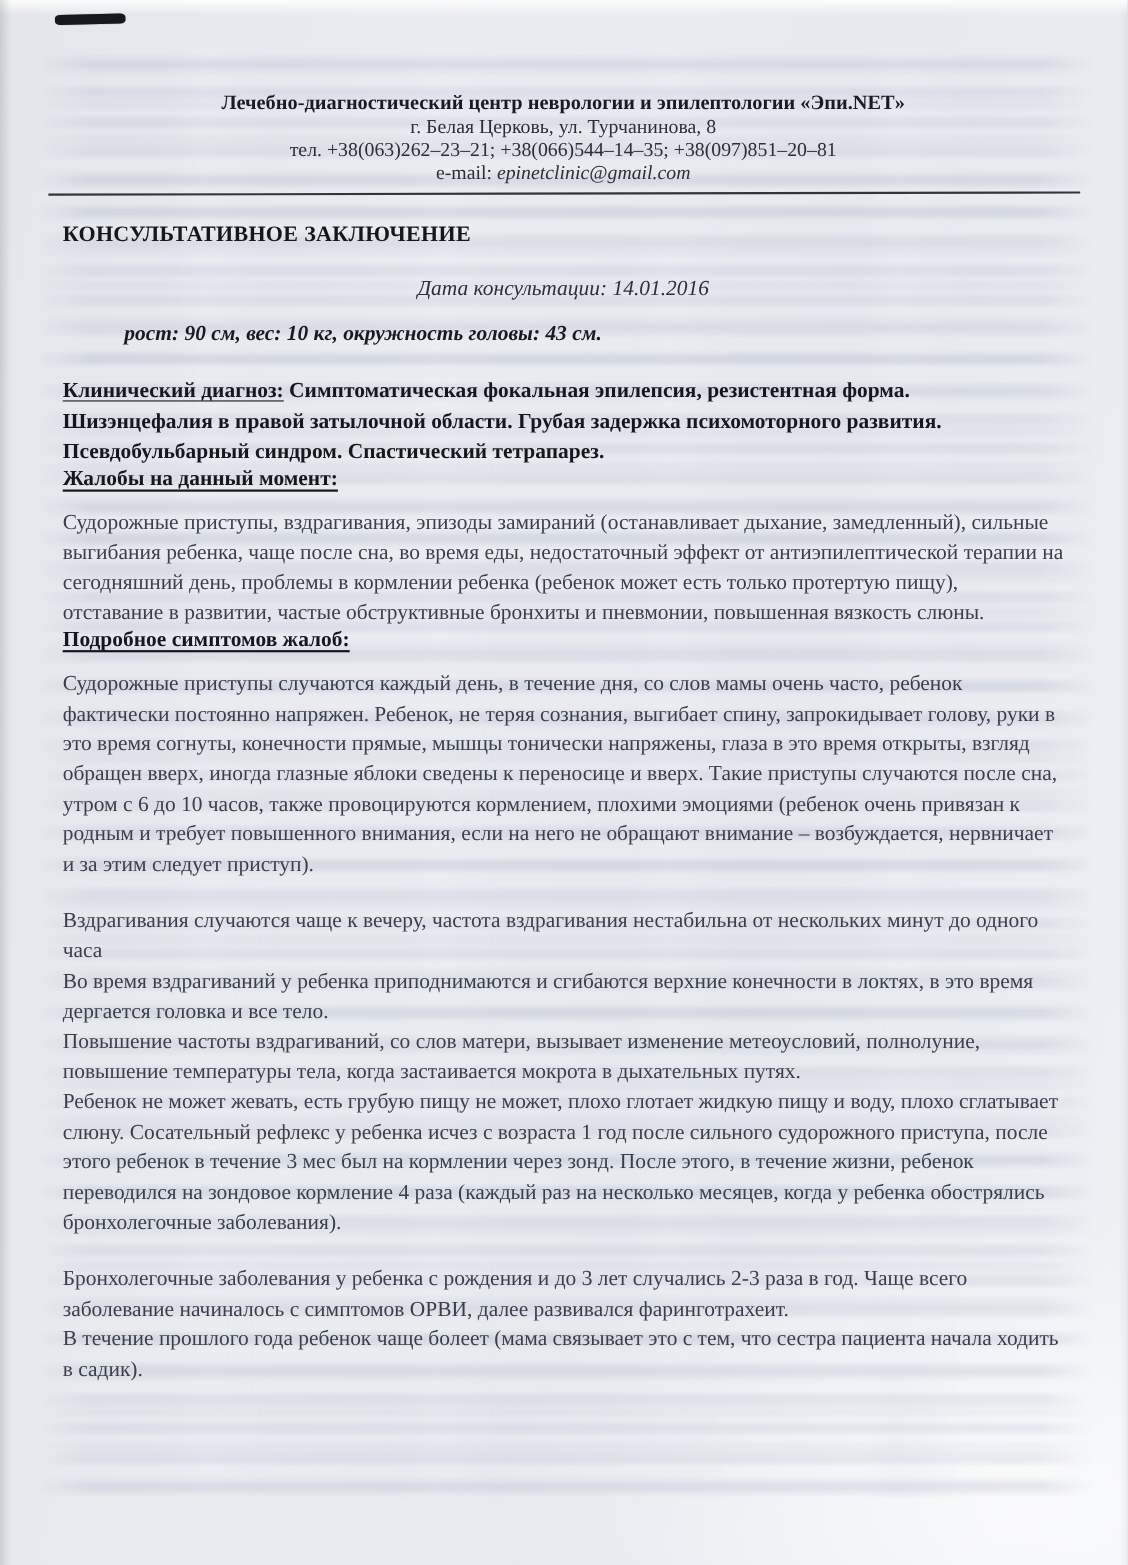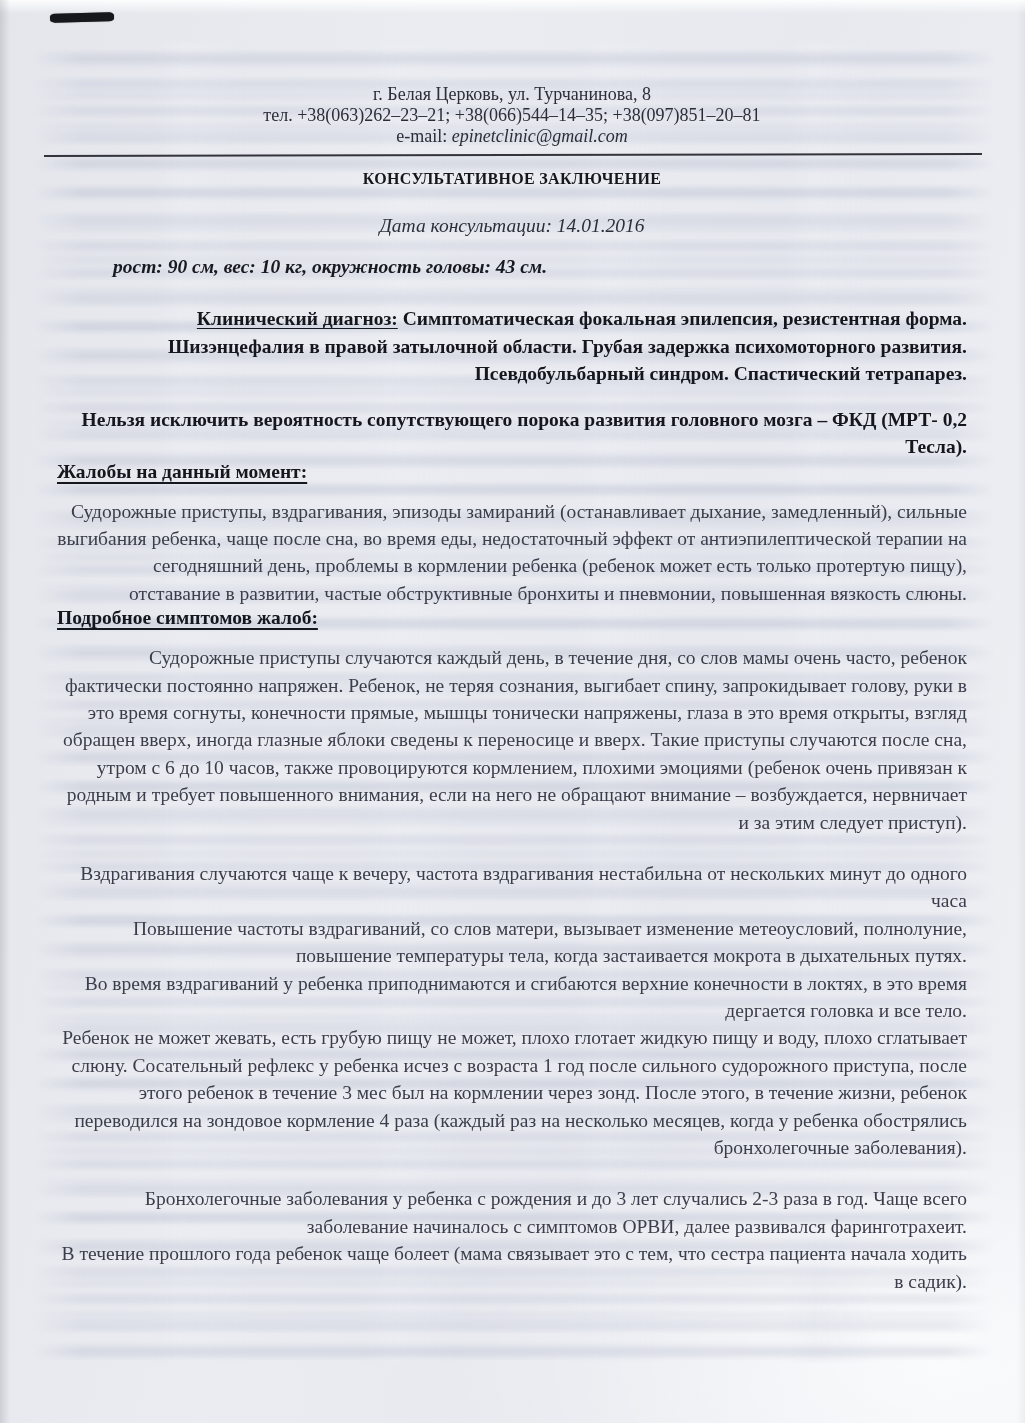--- a/index.html
+++ b/index.html
@@ -53,54 +53,55 @@
   }
   .header{ padding-top:84px;text-align:center;line-height:21px; }
   .clinic-name{ font-weight:bold;font-size:18.5px;color:#191b22; }
   .clinic-line{ font-size:18px;color:#2b2e38; }
   .clinic-email i{ font-style:italic; }
   .rule{
     margin:7px -15px 0 -13px;border:none;
     border-top:2.2px solid #34353c;transform:rotate(-0.12deg);
   }
   .title{
-    margin-top:14px;text-align:center;
-    font-weight:bold;font-size:16px;letter-spacing:0.3px;color:#15171d;
+    margin-top:25px;
+    font-weight:bold;font-size:20px;letter-spacing:0.3px;color:#15171d;
   }
   .date-line{
     margin-top:27px;text-align:center;
     font-style:italic;font-size:19.5px;color:#2c2f3a;
   }
   .patient-line{ margin-top:29px;padding-left:50px;font-weight:bold;font-size:19.5px;color:#181a21; }
   .patient-line .val{ font-style:italic; }
   .anthro-line{ margin-top:19px;padding-left:56px;font-weight:bold;font-style:italic;font-size:19.5px;color:#181a21; }
   .diagnosis{ margin-top:27px;font-weight:bold;font-size:19.5px;line-height:27.5px;color:#15171e; }
   .diagnosis .lbl{ text-decoration:underline;text-underline-offset:3px; }
   .diag-note{ margin-top:18px;font-weight:bold;font-size:19.5px;line-height:27.5px;color:#15171e; }
   .section-heading{
     font-weight:bold;font-size:19.5px;color:#15171e;
     text-decoration:underline;text-underline-offset:3.5px;text-decoration-thickness:2px;
   }
-  p{ margin:0;text-align:right; }
+  p{ margin:0; }
   .body-par{ font-size:19.5px;line-height:27.4px;color:#3a3e4a; }
   .mt-par{ margin-top:15px; }
   .mt-block{ margin-top:24px; }
 </style>
 </head>
 <body>
 
 <div class="scan">
 
   <div class="ghost"></div>
 
   <div class="marker"></div>
 
   <div class="content">
 
     <div class="header">
+      <div class="clinic-name">Лечебно-диагностический центр неврологии и эпилептологии «Эпи.NET»</div>
       <div class="clinic-line">г. Белая Церковь, ул. Турчанинова, 8</div>
       <div class="clinic-line">тел. +38(063)262–23–21; +38(066)544–14–35; +38(097)851–20–81</div>
       <div class="clinic-line clinic-email">
         <span>e-mail:</span>
         <i>epinetclinic@gmail.com</i>
       </div>
     </div>
 
     <hr class="rule">
 
@@ -109,36 +110,35 @@
     <div class="date-line">Дата консультации: 14.01.2016</div>
 
 
     <div class="anthro-line">рост: 90 см, вес: 10 кг, окружность головы: 43 см.</div>
 
     <p class="diagnosis">
       <span class="lbl">Клинический диагноз:</span>
       <span>Симптоматическая фокальная эпилепсия, резистентная форма. Шизэнцефалия в правой затылочной области. Грубая задержка психомоторного развития. Псевдобульбарный синдром. Спастический тетрапарез.</span>
     </p>
 
-    <p class="diag-note">Нельзя исключить вероятность сопутствующего порока развития головного мозга – ФКД (МРТ- 0,2 Тесла).</p>
 
     <div class="section-heading">Жалобы на данный момент:</div>
 
     <p class="body-par mt-par">Судорожные приступы, вздрагивания, эпизоды замираний (останавливает дыхание, замедленный), сильные выгибания ребенка, чаще после сна, во время еды, недостаточный эффект от антиэпилептической терапии на сегодняшний день, проблемы в кормлении ребенка (ребенок может есть только протертую пищу), отставание в развитии, частые обструктивные бронхиты и пневмонии, повышенная вязкость слюны.</p>
 
     <div class="section-heading">Подробное симптомов жалоб:</div>
 
     <div>
       <p class="body-par mt-par">Судорожные приступы случаются каждый день, в течение дня, со слов мамы очень часто, ребенок фактически постоянно напряжен. Ребенок, не теряя сознания, выгибает спину, запрокидывает голову, руки в это время согнуты, конечности прямые, мышцы тонически напряжены, глаза в это время открыты, взгляд обращен вверх, иногда глазные яблоки сведены к переносице и вверх. Такие приступы случаются после сна, утром с 6 до 10 часов, также провоцируются кормлением, плохими эмоциями (ребенок очень привязан к родным и требует повышенного внимания, если на него не обращают внимание – возбуждается, нервничает и за этим следует приступ).</p>
     </div>
 
     <div class="mt-block">
       <p class="body-par">Вздрагивания случаются чаще к вечеру, частота вздрагивания нестабильна от нескольких минут до одного часа</p>
+      <p class="body-par">Во время вздрагиваний у ребенка приподнимаются и сгибаются верхние конечности в локтях, в это время дергается головка и все тело.</p>
       <p class="body-par">Повышение частоты вздрагиваний, со слов матери, вызывает изменение метеоусловий, полнолуние, повышение температуры тела, когда застаивается мокрота в дыхательных путях.</p>
-      <p class="body-par">Во время вздрагиваний у ребенка приподнимаются и сгибаются верхние конечности в локтях, в это время дергается головка и все тело.</p>
       <p class="body-par">Ребенок не может жевать, есть грубую пищу не может, плохо глотает жидкую пищу и воду, плохо сглатывает слюну. Сосательный рефлекс у ребенка исчез с возраста 1 год после сильного судорожного приступа, после этого ребенок в течение 3 мес был на кормлении через зонд. После этого, в течение жизни, ребенок переводился на зондовое кормление 4 раза (каждый раз на несколько месяцев, когда у ребенка обострялись бронхолегочные заболевания).</p>
     </div>
 
     <div class="mt-block">
       <p class="body-par">Бронхолегочные заболевания у ребенка с рождения и до 3 лет случались 2-3 раза в год. Чаще всего заболевание начиналось с симптомов ОРВИ, далее развивался фаринготрахеит.</p>
       <p class="body-par">В течение прошлого года ребенок чаще болеет (мама связывает это с тем, что сестра пациента начала ходить в садик).</p>
     </div>
 
   </div>
 </div>

